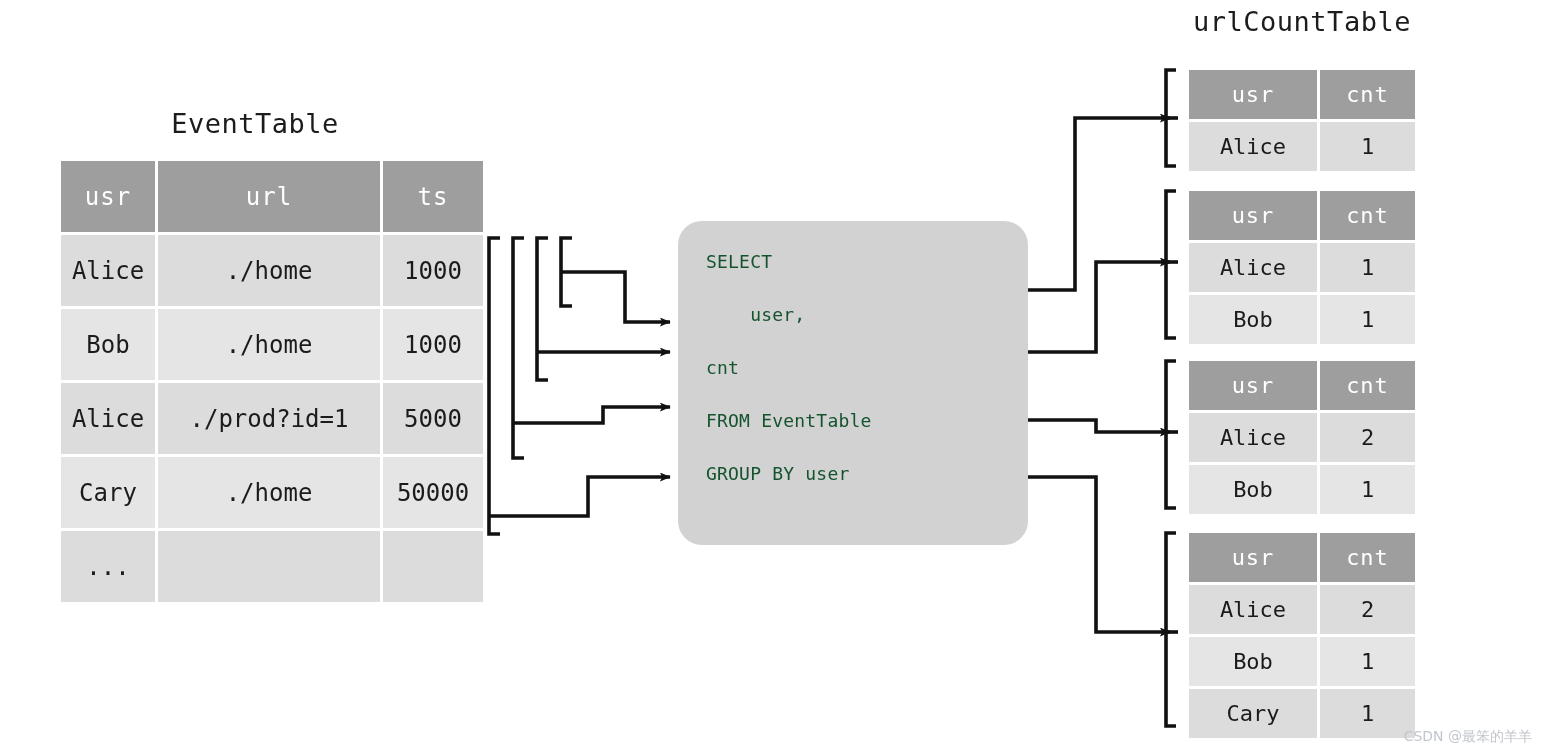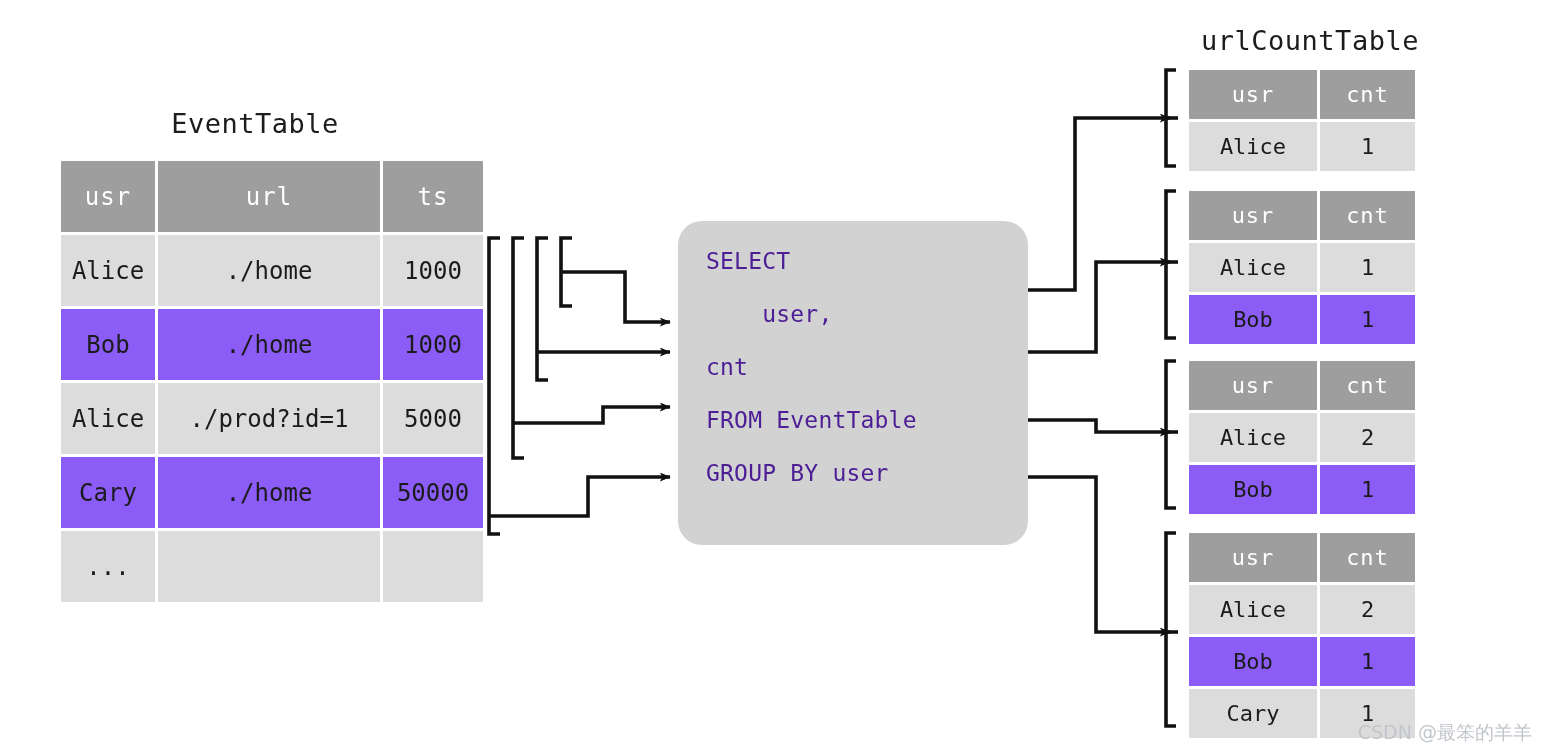--- a/index.html
+++ b/index.html
@@ -43,21 +43,21 @@
     background: #9e9e9e;
     color: #ffffff;
     font-size: 24px;
     letter-spacing: 1px;
   }
   .gtable td {
     color: #1b1b1b;
     font-size: 24px;
   }
   .r-dark td { background: #dcdcdc; }
-  .r-light td { background: #8b5cf6; }
+  .r-light td { background: #e5e5e5; }
 
   
   #event-table { left: 58px; top: 158px; }
   #event-table th.c-usr, #event-table td.c-usr { width: 94px; height: 71px; }
   #event-table th.c-url, #event-table td.c-url { width: 222px; height: 71px; }
   #event-table th.c-ts,  #event-table td.c-ts  { width: 100px; height: 71px; }
   #event-table th { height: 68px; }
 
   
   .rtable th.c-usr, .rtable td.c-usr { width: 128px; height: 49px; }
@@ -73,40 +73,40 @@
     top: 221px;
     width: 350px;
     height: 324px;
     background: #d2d2d2;
     border-radius: 24px;
     box-sizing: border-box;
     padding: 14px 0 0 28px;
   }
   #sql-box .line {
     font-family: "DejaVu Sans Mono", "Liberation Mono", monospace;
-    font-size: 23px;
-    color: #4c1d95;
+    font-size: 18px;
+    color: #14532d;
     line-height: 53px;
     white-space: pre;
     letter-spacing: 0.2px;
   }
   
   #wires {
     position: absolute;
     left: 0; top: 0;
     width: 1542px; height: 752px;
     pointer-events: none;
   }
   
   #watermark {
     position: absolute;
     right: 10px;
     bottom: 6px;
     font-family: "DejaVu Sans", "Liberation Sans", sans-serif;
-    font-size: 19px;
+    font-size: 14px;
     color: #c2c6cc;
     white-space: nowrap;
   }
 </style>
 </head>
 <body>
 
 <div id="stage">
 
   <div class="tbl-title" id="event-title" style="left:44px; top:108px; width:422px;">EventTable</div>
@@ -149,21 +149,21 @@
   </table>
 
   <div id="sql-box">
     <div class="line">SELECT</div>
     <div class="line">    user,</div>
     <div class="line">cnt</div>
     <div class="line">FROM EventTable</div>
     <div class="line">GROUP BY user</div>
   </div>
 
-  <div class="tbl-title" id="result-title" style="left:1186px; top:25px; width:232px;margin-left:8px;">urlCountTable</div>
+  <div class="tbl-title" id="result-title" style="left:1186px; top:6px; width:232px;">urlCountTable</div>
 
   <table class="gtable rtable" id="res1" style="left:1186px; top:67px;">
     <thead>
       <tr>
         <th class="c-usr">usr</th>
         <th class="c-cnt">cnt</th>
       </tr>
     </thead>
     <tbody>
       <tr class="r-dark">

